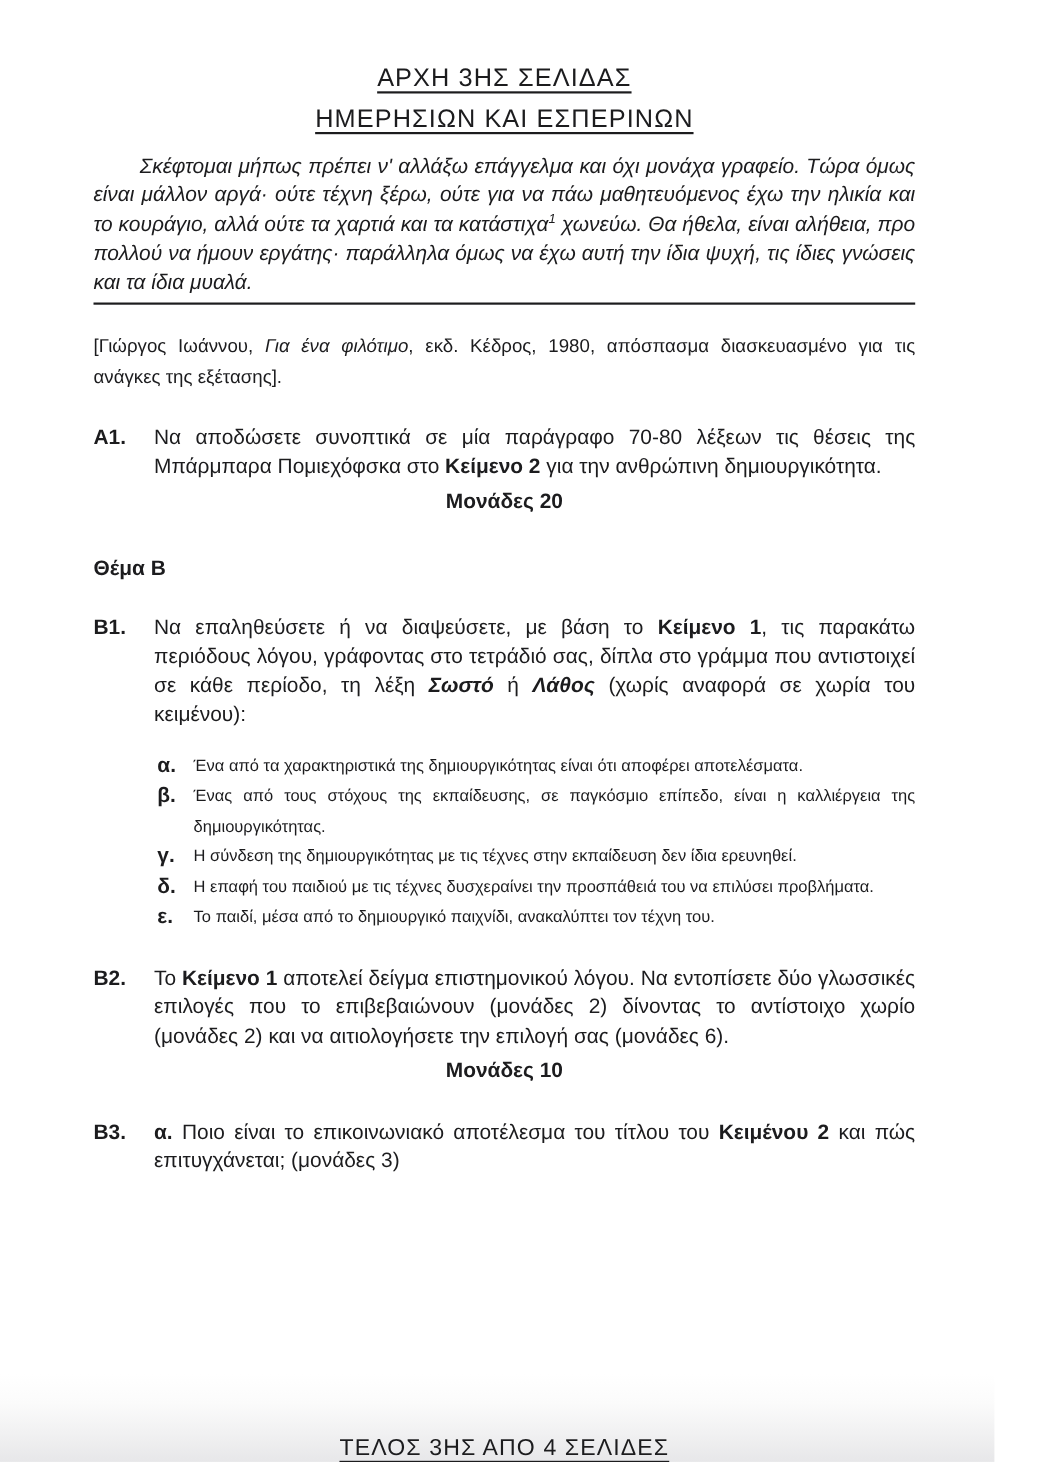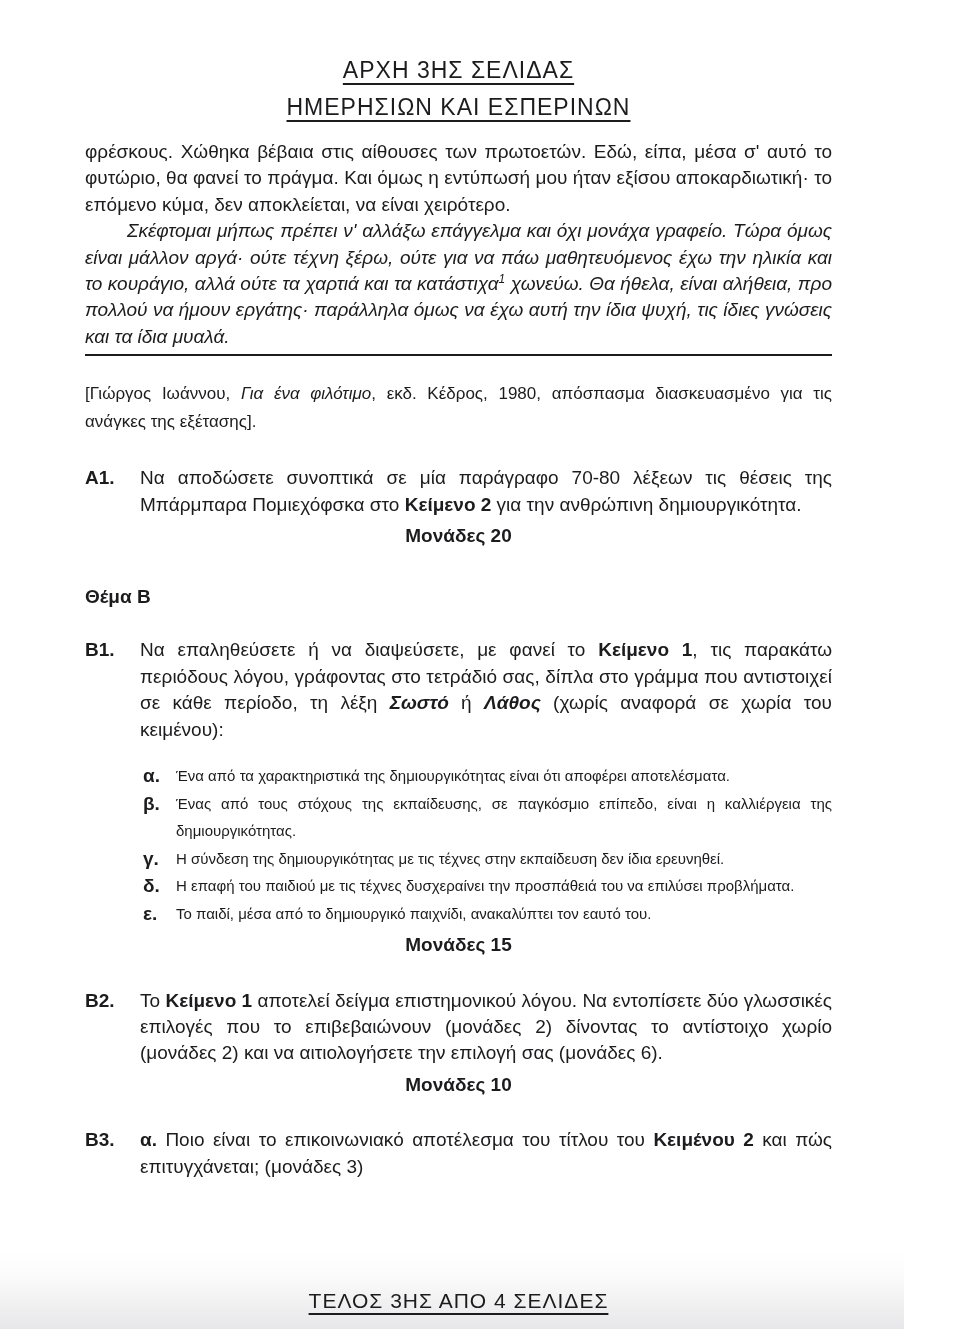--- a/index.html
+++ b/index.html
@@ -86,87 +86,84 @@
   .sf-text {
     flex: 1;
     font-size: 15px;
     line-height: 27.5px;
     text-align: justify;
   }
   .bi { font-weight: bold; font-style: italic; }
   .doc-footer {
     margin-top: auto;
     text-align: center;
-    padding-bottom: 16px;
     font-size: 21px;
     letter-spacing: 1px;
   }
   .doc-footer .footer-text {
     text-decoration: underline;
     text-underline-offset: 5px;
     text-decoration-thickness: 2px;
   }
 </style>
 </head>
 <body>
 
 <div class="page">
 
   <div class="doc-header">
     <div class="hline">ΑΡΧΗ 3ΗΣ ΣΕΛΙΔΑΣ</div>
     <div class="hline">ΗΜΕΡΗΣΙΩΝ ΚΑΙ ΕΣΠΕΡΙΝΩΝ</div>
   </div>
 
-  <p class="body-text"><span>φρέσκους. Χώθηκα βέβαια στις αίθουσες των πρωτοετών. Εδώ, είπα, μέσα σ' αυτό το φυτώριο, θα φανεί το πράγμα. Και όμως η εντύπωσή μου ήταν εξίσου αποκαρδιωτική· το επόμενο κύμα, δεν αποκλείεται, να είναι χειρότερο.</span></p>
 
   <p class="body-text para2"><span>Σκέφτομαι μήπως πρέπει ν' αλλάξω επάγγελμα και όχι μονάχα γραφείο. Τώρα όμως είναι μάλλον αργά· ούτε τέχνη ξέρω, ούτε για να πάω μαθητευόμενος έχω την ηλικία και το κουράγιο, αλλά ούτε τα χαρτιά και τα κατάστιχα</span><sup>1</sup><span> χωνεύω. Θα ήθελα, είναι αλήθεια, προ πολλού να ήμουν εργάτης· παράλληλα όμως να έχω αυτή την ίδια ψυχή, τις ίδιες γνώσεις και τα ίδια μυαλά.</span></p>
 
   <hr class="footnote-rule">
 
 
   <p class="citation"><span>[Γιώργος Ιωάννου, </span><i>Για ένα φιλότιμο</i><span>, εκδ. Κέδρος, 1980, απόσπασμα διασκευασμένο για τις ανάγκες της εξέτασης].</span></p>
 
 
   <div class="q-block">
     <div class="q-label">Α1.</div>
     <div class="q-text"><span>Να αποδώσετε συνοπτικά σε μία παράγραφο 70-80 λέξεων τις θέσεις της Μπάρμπαρα Πομιεχόφσκα στο </span><b>Κείμενο 2</b><span> για την ανθρώπινη δημιουργικότητα.</span></div>
   </div>
   <div class="marks">Μονάδες 20</div>
 
   <div class="section-title">Θέμα Β</div>
 
   <div class="q-block">
     <div class="q-label">Β1.</div>
     <div class="q-text">
-      <div><span>Να επαληθεύσετε ή να διαψεύσετε, με φανεί το </span><b>Κείμενο 1</b><span>, τις παρακάτω περιόδους λόγου, γράφοντας στο τετράδιό σας, δίπλα στο γράμμα που αντιστοιχεί σε κάθε περίοδο, τη λέξη </span><span class="bi">Σωστό</span><span> ή </span><span class="bi">Λάθος</span><span> (χωρίς αναφορά σε χωρία του κειμένου):</span></div>
+      <div><span>Να επαληθεύσετε ή να διαψεύσετε, με βάση το </span><b>Κείμενο 1</b><span>, τις παρακάτω περιόδους λόγου, γράφοντας στο τετράδιό σας, δίπλα στο γράμμα που αντιστοιχεί σε κάθε περίοδο, τη λέξη </span><span class="bi">Σωστό</span><span> ή </span><span class="bi">Λάθος</span><span> (χωρίς αναφορά σε χωρία του κειμένου):</span></div>
       <div class="sf-items">
         <div class="sf-item">
           <div class="sf-label">α.</div>
           <div class="sf-text">Ένα από τα χαρακτηριστικά της δημιουργικότητας είναι ότι αποφέρει αποτελέσματα.</div>
         </div>
         <div class="sf-item">
           <div class="sf-label">β.</div>
           <div class="sf-text">Ένας από τους στόχους της εκπαίδευσης, σε παγκόσμιο επίπεδο, είναι η καλλιέργεια της δημιουργικότητας.</div>
         </div>
         <div class="sf-item">
           <div class="sf-label">γ.</div>
           <div class="sf-text">Η σύνδεση της δημιουργικότητας με τις τέχνες στην εκπαίδευση δεν ίδια ερευνηθεί.</div>
         </div>
         <div class="sf-item">
           <div class="sf-label">δ.</div>
           <div class="sf-text">Η επαφή του παιδιού με τις τέχνες δυσχεραίνει την προσπάθειά του να επιλύσει προβλήματα.</div>
         </div>
         <div class="sf-item">
           <div class="sf-label">ε.</div>
-          <div class="sf-text">Το παιδί, μέσα από το δημιουργικό παιχνίδι, ανακαλύπτει τον εαυτό του.</div>
+          <div class="sf-text">Το παιδί, μέσα από το δημιουργικό παιχνίδι, ανακαλύπτει τον τέχνη του.</div>
         </div>
       </div>
     </div>
   </div>
-  <div class="marks">Μονάδες 15</div>
 
   <div class="q-block">
     <div class="q-label">Β2.</div>
     <div class="q-text"><span>Το </span><b>Κείμενο 1</b><span> αποτελεί δείγμα επιστημονικού λόγου. Να εντοπίσετε δύο γλωσσικές επιλογές που το επιβεβαιώνουν (μονάδες 2) δίνοντας το αντίστοιχο χωρίο (μονάδες 2) και να αιτιολογήσετε την επιλογή σας (μονάδες 6).</span></div>
   </div>
   <div class="marks">Μονάδες 10</div>
 
   <div class="q-block">
     <div class="q-label">Β3.</div>
     <div class="q-text"><b>α.</b><span> Ποιο είναι το επικοινωνιακό αποτέλεσμα του τίτλου του </span><b>Κειμένου 2</b><span> και πώς επιτυγχάνεται; (μονάδες 3)</span></div>

